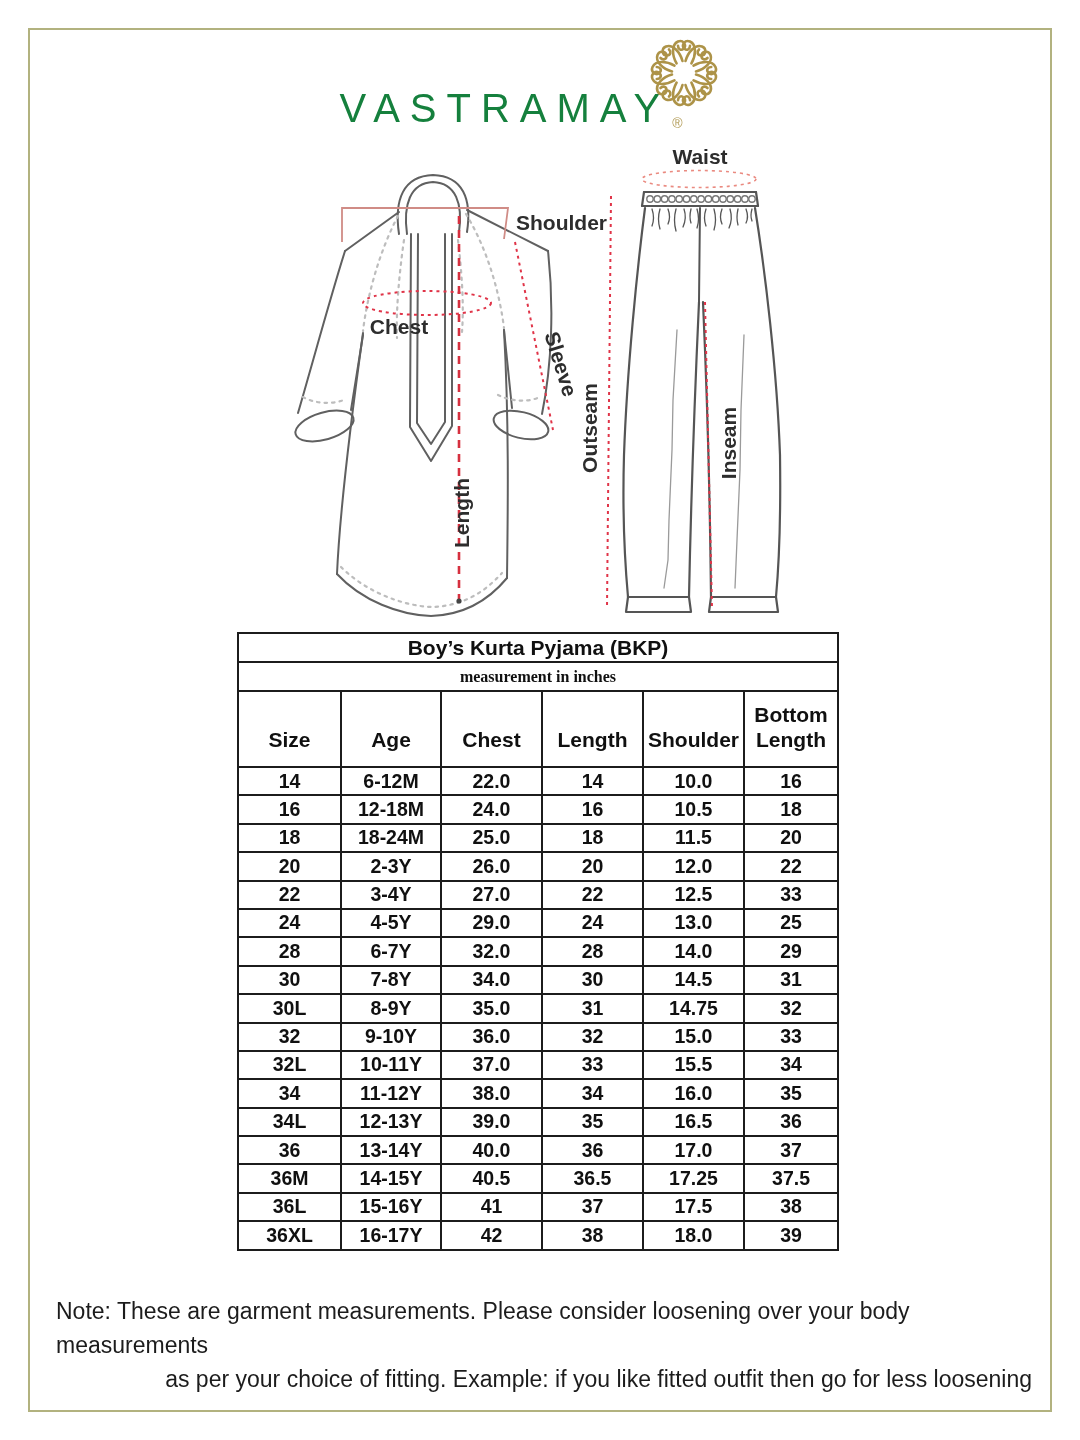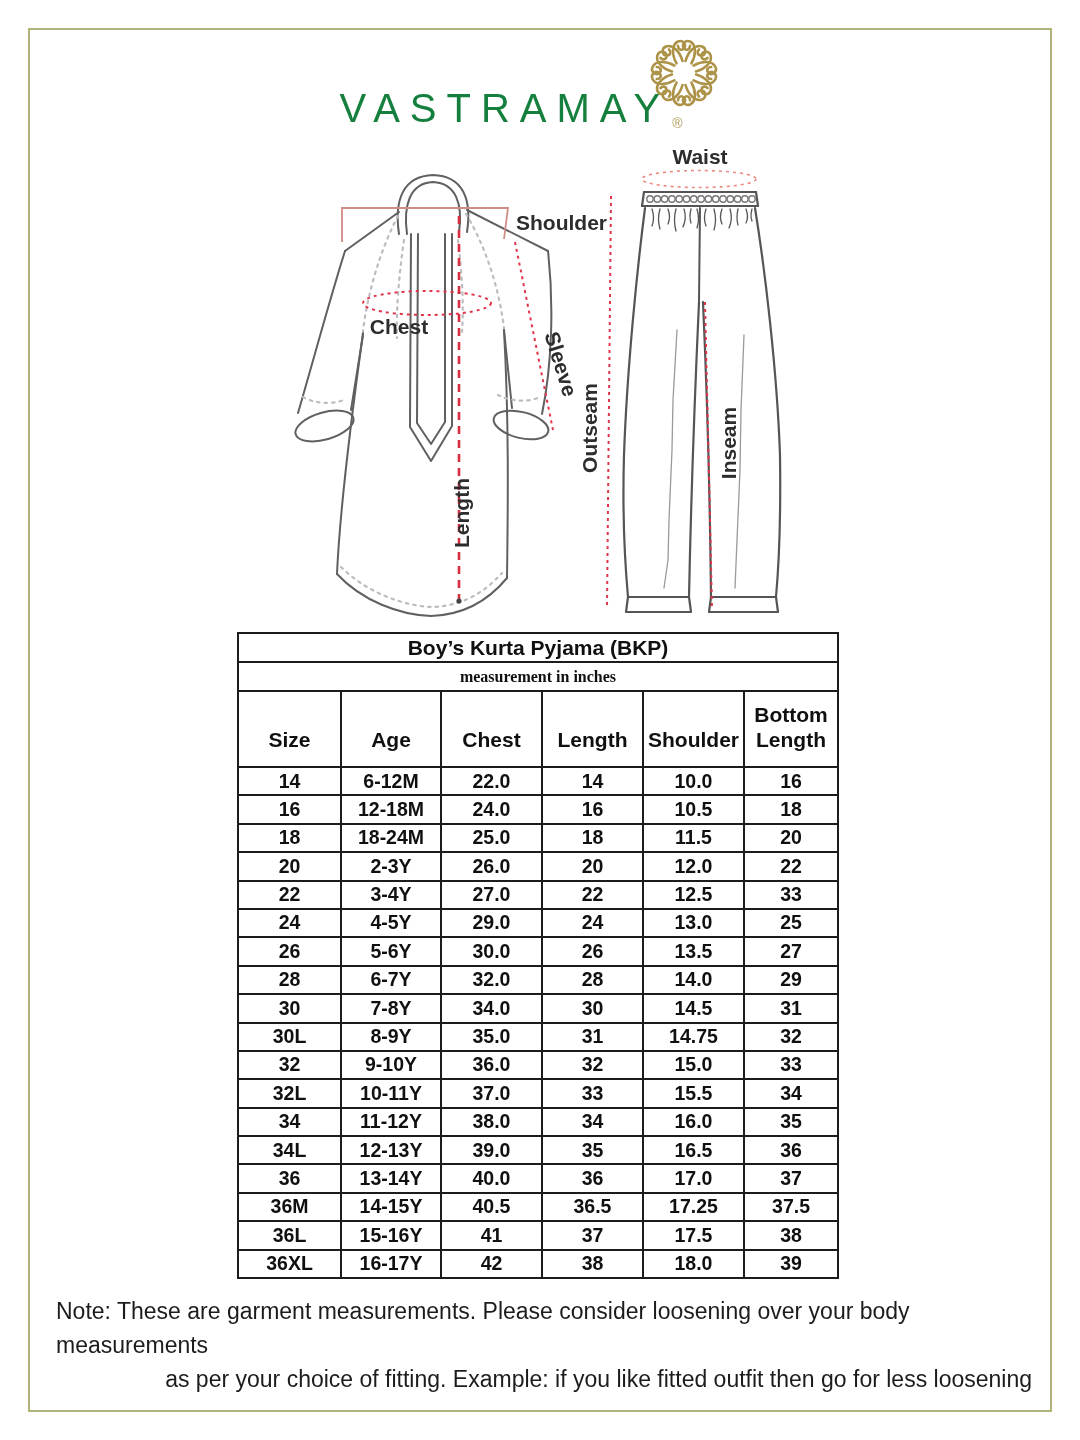--- a/index.html
+++ b/index.html
@@ -224,28 +224,20 @@
         </tr>
         <tr>
           <td>24</td>
           <td>4-5Y</td>
           <td>29.0</td>
           <td>24</td>
           <td>13.0</td>
           <td>25</td>
         </tr>
         <tr>
-          <td>26</td>
-          <td>5-6Y</td>
-          <td>30.0</td>
-          <td>26</td>
-          <td>13.5</td>
-          <td>27</td>
-        </tr>
-        <tr>
           <td>28</td>
           <td>6-7Y</td>
           <td>32.0</td>
           <td>28</td>
           <td>14.0</td>
           <td>29</td>
         </tr>
         <tr>
           <td>30</td>
           <td>7-8Y</td>

